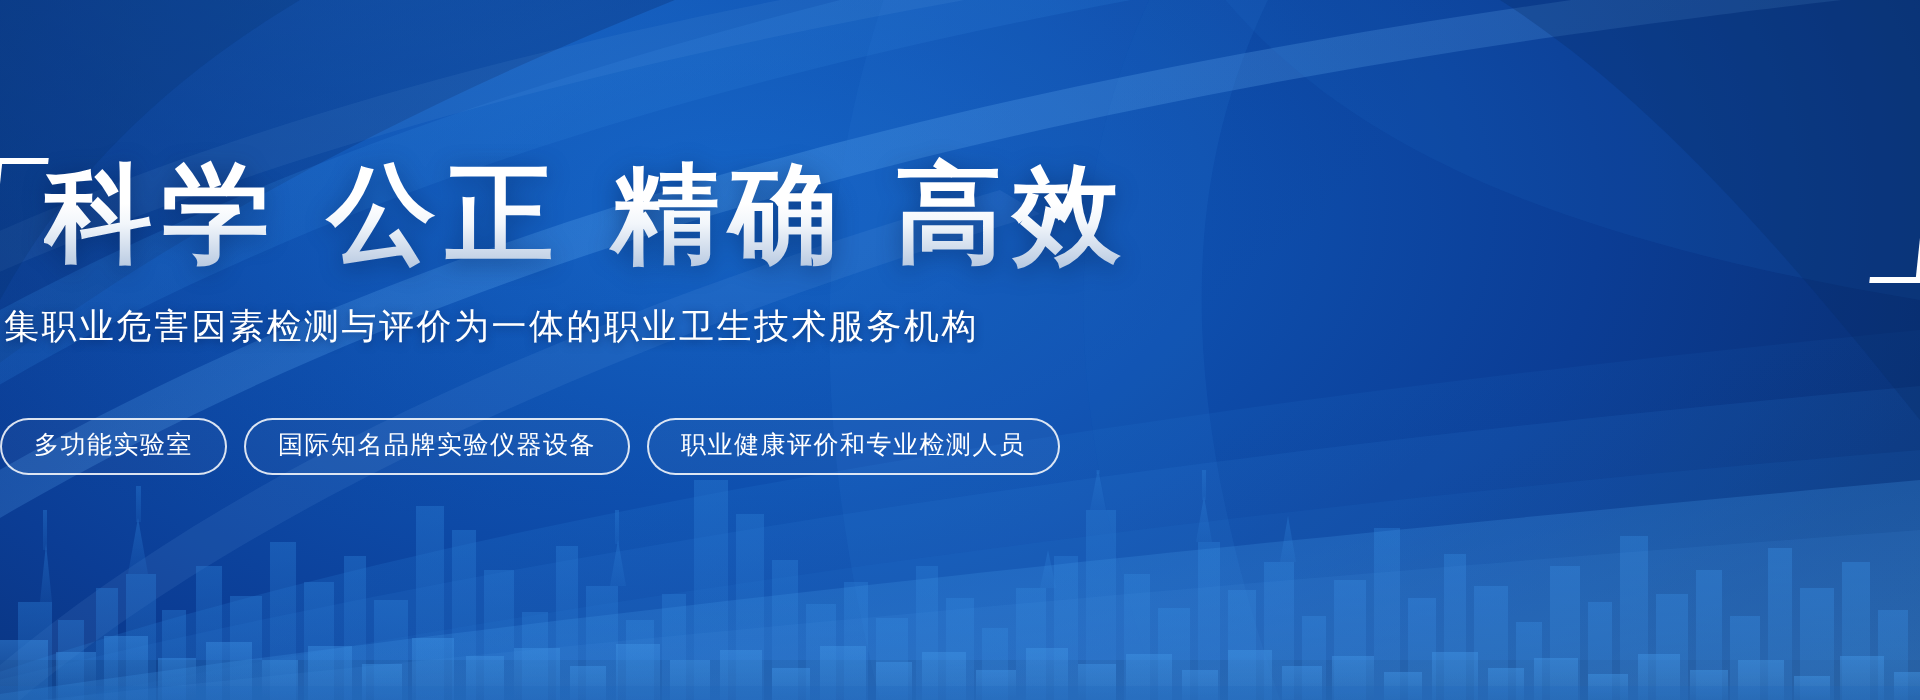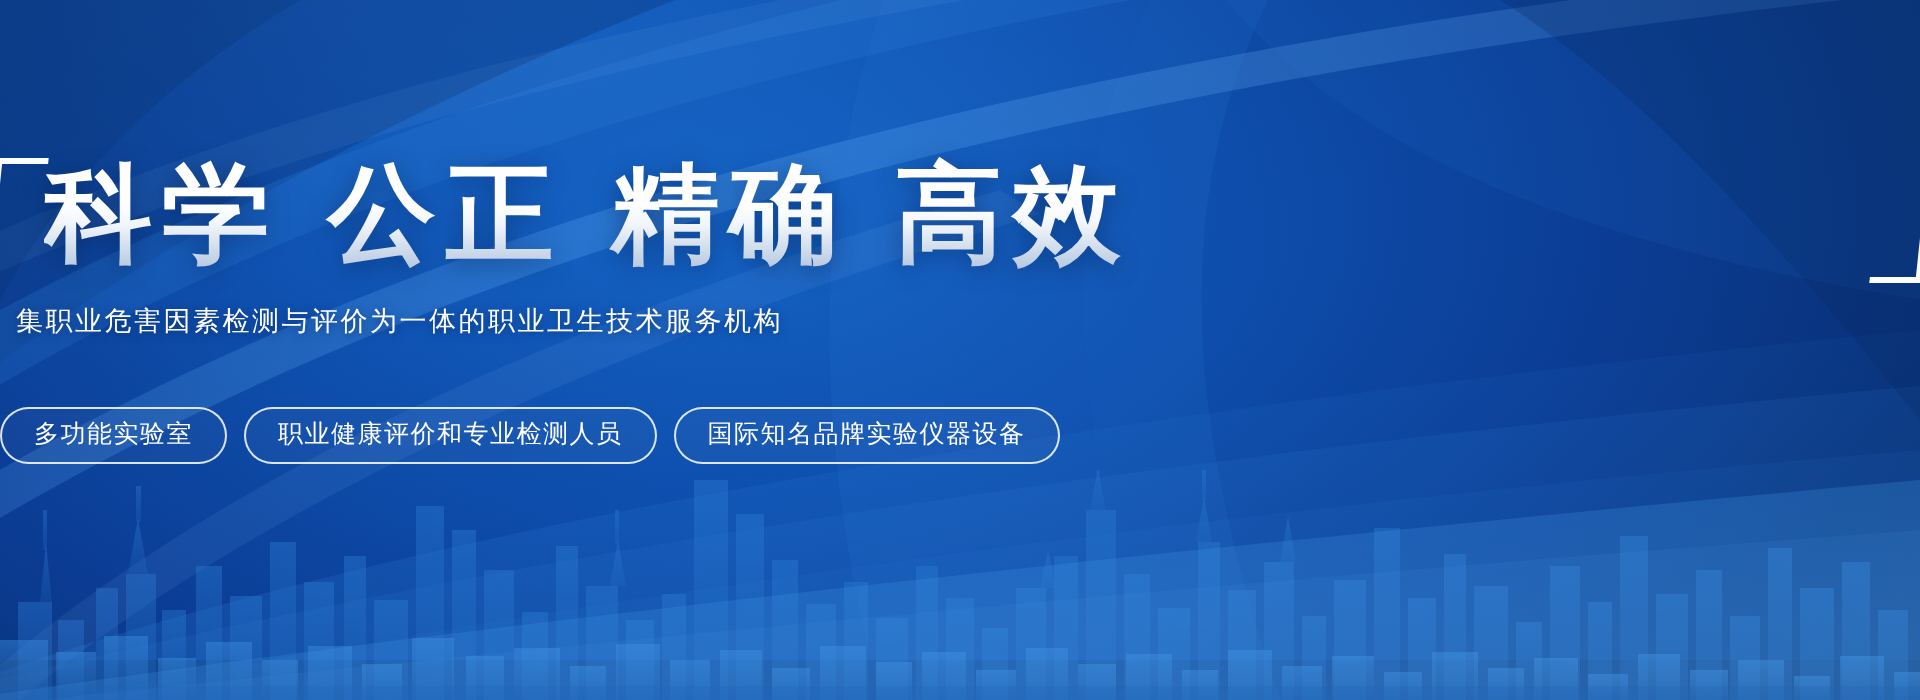--- a/index.html
+++ b/index.html
@@ -94,22 +94,22 @@
   }
   .bracket-br {
     bottom: -6px;
     right: -4px;
     border-bottom: 6px solid #ffffff;
     border-right: 6px solid #ffffff;
     transform: skewX(-6deg);
   }
 
   .subtitle {
-    margin: 26px 0 0 16px;
-    font-size: 27px;
+    margin: 26px 0 0 4px;
+    font-size: 35px;
     letter-spacing: 2.5px;
     color: #ffffff;
     font-weight: 400;
     white-space: nowrap;
     text-shadow: 0 2px 8px rgba(4, 30, 80, 0.55);
     font-family: "DejaVu Sans", "Liberation Sans", sans-serif;
   }
 
   .pills {
     margin-top: 68px;
@@ -339,18 +339,18 @@
     <div class="headline-wrap">
       <span class="bracket bracket-tl"></span>
       <h1 class="headline">科学 公正 精确 高效</h1>
       <span class="bracket bracket-br"></span>
     </div>
 
     <p class="subtitle">集职业危害因素检测与评价为一体的职业卫生技术服务机构</p>
 
     <div class="pills">
       <div class="pill">多功能实验室</div>
+      <div class="pill">国际知名品牌实验仪器设备</div>
       <div class="pill">职业健康评价和专业检测人员</div>
-      <div class="pill">国际知名品牌实验仪器设备</div>
     </div>
 
   </div>
 </div>
 
 </body></html>

